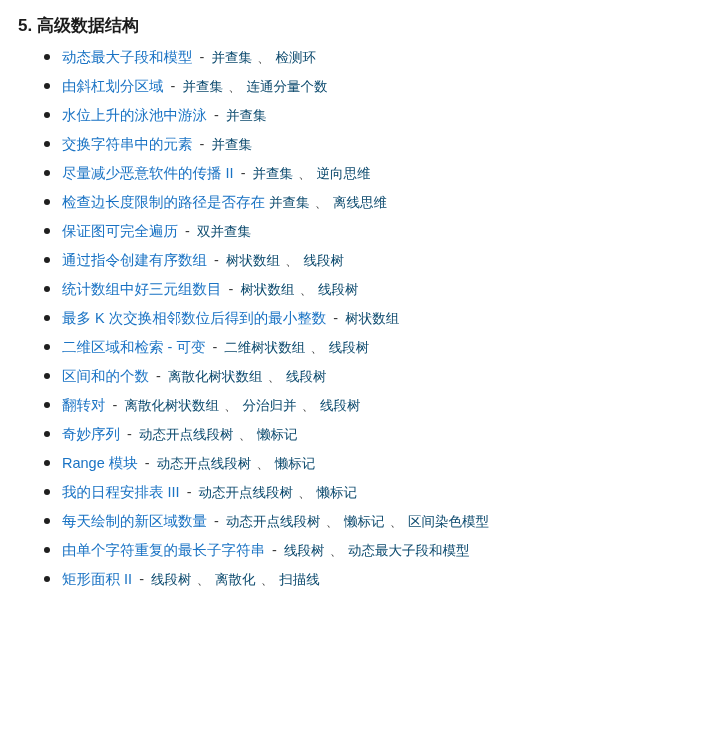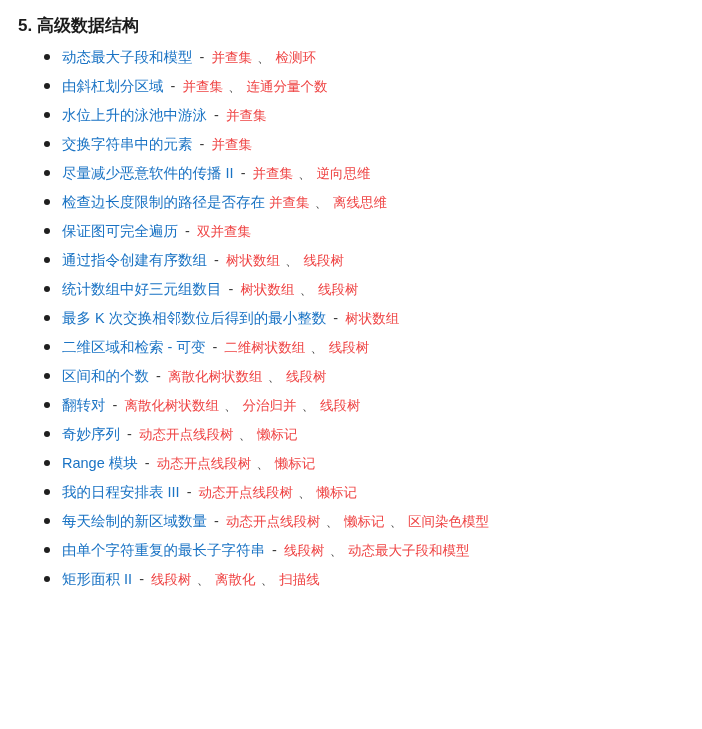--- a/index.html
+++ b/index.html
@@ -51,21 +51,21 @@
   a.topic-link {
     color: #1a73c4;
     text-decoration: none;
     font-size: 14.5px;
   }
   .dash {
     color: #3c3c3c;
     padding: 0 3px;
   }
   .tag {
-    color: #ef4444;
+    color: #0c4a6e;
     font-size: 13.5px;
   }
   .sep {
     color: #333333;
     font-size: 13.5px;
     padding: 0 1px;
   }
 </style>
 </head>
 <body>

